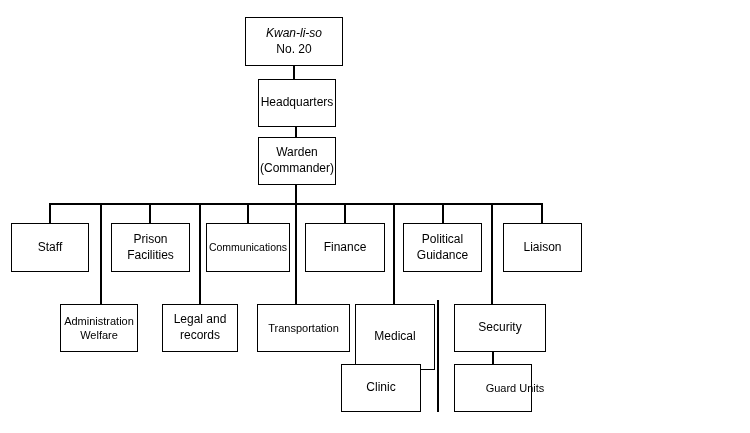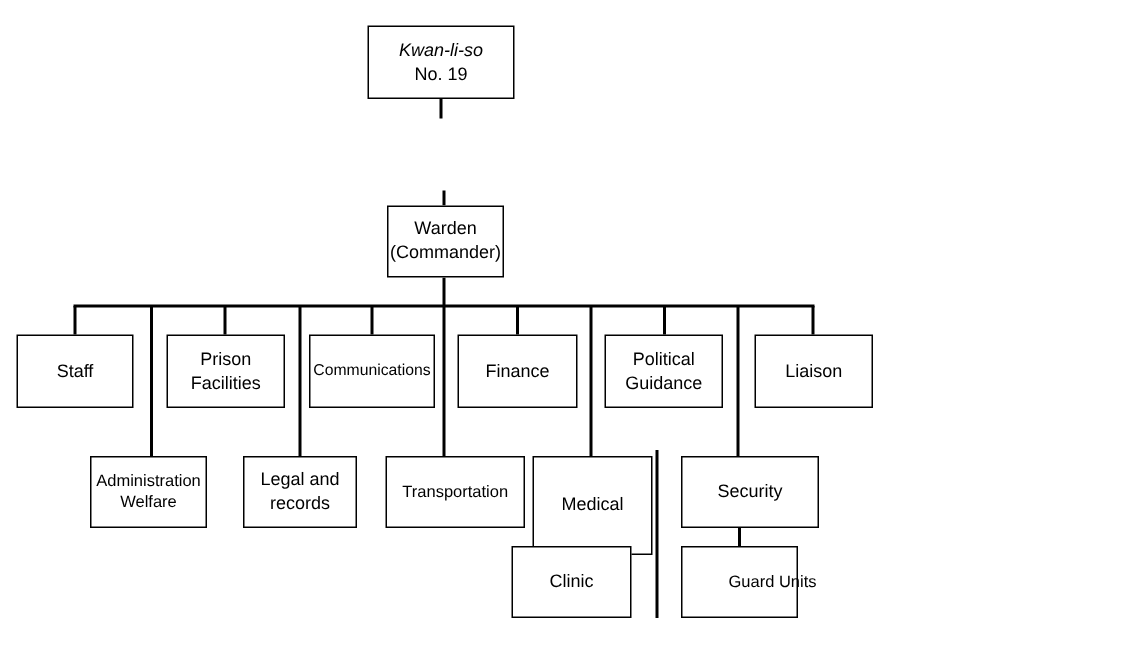--- a/index.html
+++ b/index.html
@@ -69,23 +69,26 @@
   <div class="vline" style="left:295px; top:204px; height:101px;"></div>
   <div class="vline" style="left:393px; top:204px; height:101px;"></div>
   <div class="vline" style="left:491px; top:204px; height:101px;"></div>
 
   <div class="vline" style="left:394px; top:352px; height:13px;"></div>
   <div class="vline" style="left:492px; top:352px; height:13px;"></div>
   <div class="vline" style="left:437px; top:300px; height:112px;"></div>
 
   <div class="box" style="left:245px; top:17px; width:98px; height:49px;">
     <div class="it">Kwan-li-so</div>
-    <div>No. 19</div>
+    <div>No. 20</div>
   </div>
 
+  <div class="box" style="left:258px; top:79px; width:78px; height:48px;">
+    <div>Headquarters</div>
+  </div>
 
   <div class="box" style="left:258px; top:137px; width:78px; height:48px;">
     <div>Warden</div>
     <div>(Commander)</div>
   </div>
 
   <div class="box" style="left:11px; top:223px; width:78px; height:49px;">
     <div>Staff</div>
   </div>
   <div class="box" style="left:111px; top:223px; width:79px; height:49px;">

